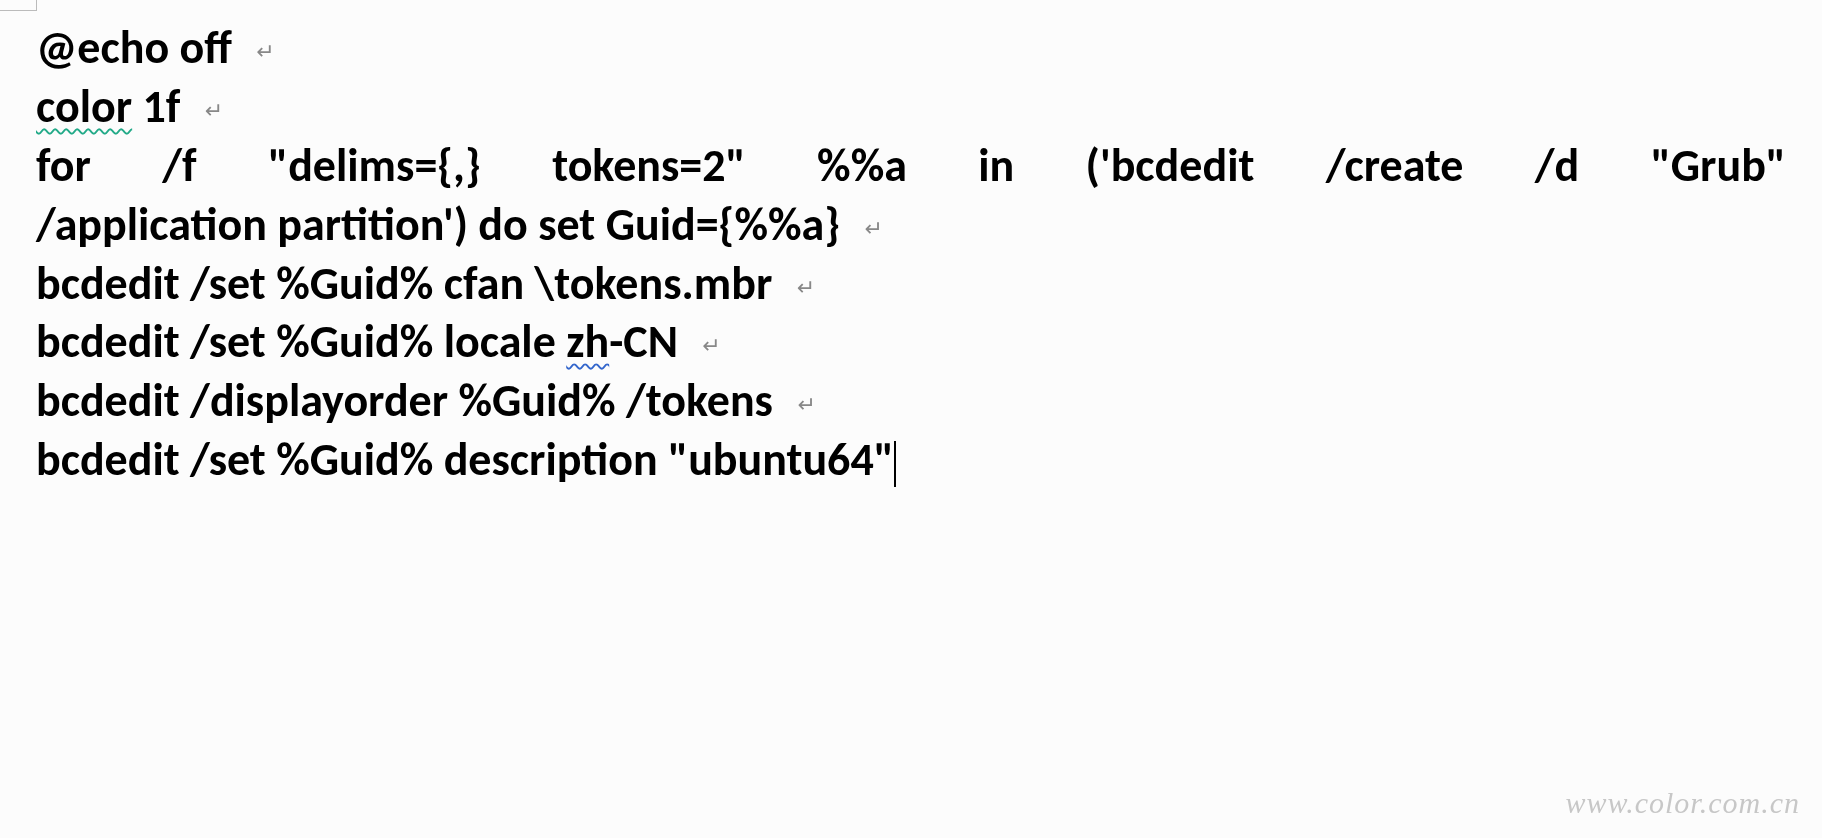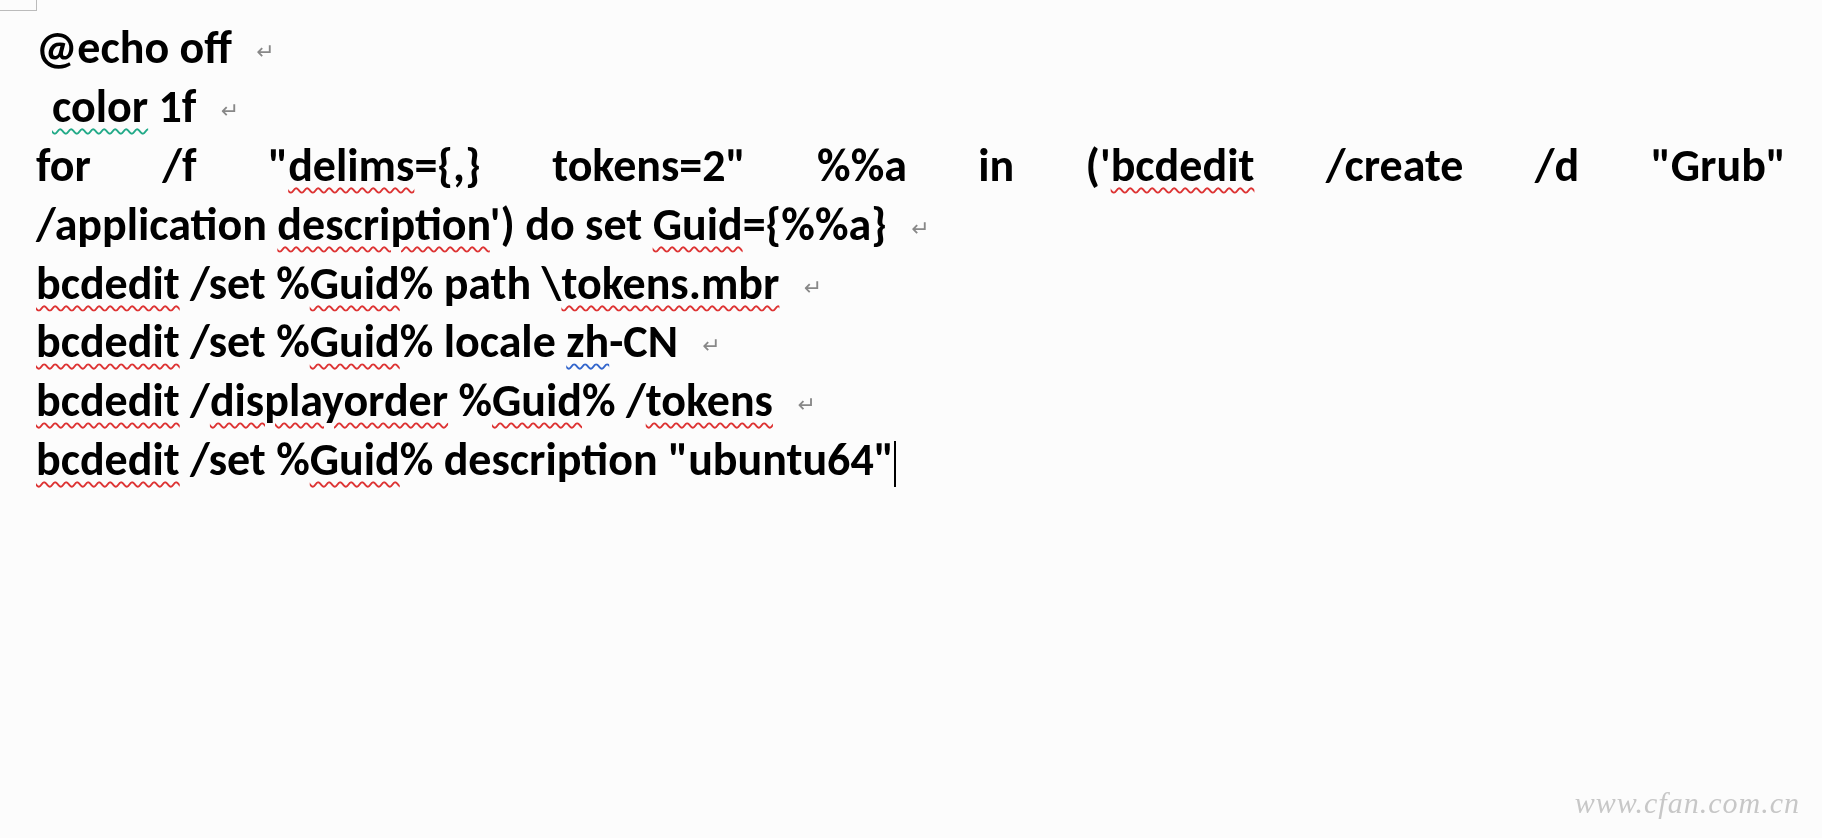--- a/index.html
+++ b/index.html
@@ -34,33 +34,31 @@
   .pilcrow {
     display: inline-block;
     font-size: 22px;
     font-weight: 400;
     color: #888;
     margin-left: 14px;
     vertical-align: baseline;
     transform: translateY(-4px);
   }
   .u-red {
-    text-decoration: underline;
     text-decoration-color: #d33;
     text-decoration-style: wavy;
     text-decoration-thickness: 2px;
     text-underline-offset: 6px;
   }
   .u-green {
     text-decoration: underline;
     text-decoration-color: #2a8;
     text-decoration-style: wavy;
     text-decoration-thickness: 2px;
     text-underline-offset: 6px;
-    margin-left: 16px;
   }
   .u-blue {
     text-decoration: underline;
     text-decoration-color: #36c;
     text-decoration-style: wavy;
     text-decoration-thickness: 2px;
     text-underline-offset: 6px;
   }
   .cursor {
     display: inline-block;
@@ -106,38 +104,38 @@
   <p class="line">
     <span class="u-green">color</span><span> 1f</span>
     <span class="pilcrow">↵</span>
   </p>
 
 
   <p class="line justify">
     <span>for /f "</span><span class="u-red">delims</span><span>={,} tokens=2" %%a in ('</span><span class="u-red">bcdedit</span><span> /create /d "Grub" </span>
   </p>
   <p class="line">
-    <span>/application </span><span class="u-red">description</span><span>') do set </span><span class="u-red">Guid</span><span>={%%a}</span>
+    <span>/application </span><span class="u-red">partition</span><span>') do set </span><span class="u-red">Guid</span><span>={%%a}</span>
     <span class="pilcrow">↵</span>
   </p>
 
 
   <p class="line">
-    <span class="u-red">bcdedit</span><span> /set %</span><span class="u-red">Guid</span><span>% path \</span><span class="u-red">tokens.mbr</span>
+    <span class="u-red">bcdedit</span><span> /set %</span><span class="u-red">Guid</span><span>% cfan \</span><span class="u-red">tokens.mbr</span>
     <span class="pilcrow">↵</span>
   </p>
 
   <p class="line">
     <span class="u-red">bcdedit</span><span> /set %</span><span class="u-red">Guid</span><span>% locale </span><span class="u-blue">zh</span><span>-CN</span>
     <span class="pilcrow">↵</span>
   </p>
 
   <p class="line">
     <span class="u-red">bcdedit</span><span> /</span><span class="u-red">displayorder</span><span> %</span><span class="u-red">Guid</span><span>% /</span><span class="u-red">tokens</span>
     <span class="pilcrow">↵</span>
   </p>
 
   <p class="line">
     <span class="u-red">bcdedit</span><span> /set  %</span><span class="u-red">Guid</span><span>% description "ubuntu64"</span><span class="cursor"></span>
   </p>
 
-  <div class="watermark">www.cfan.com.cn</div>
+  <div class="watermark">www.color.com.cn</div>
 </div>
 
 </body></html>

